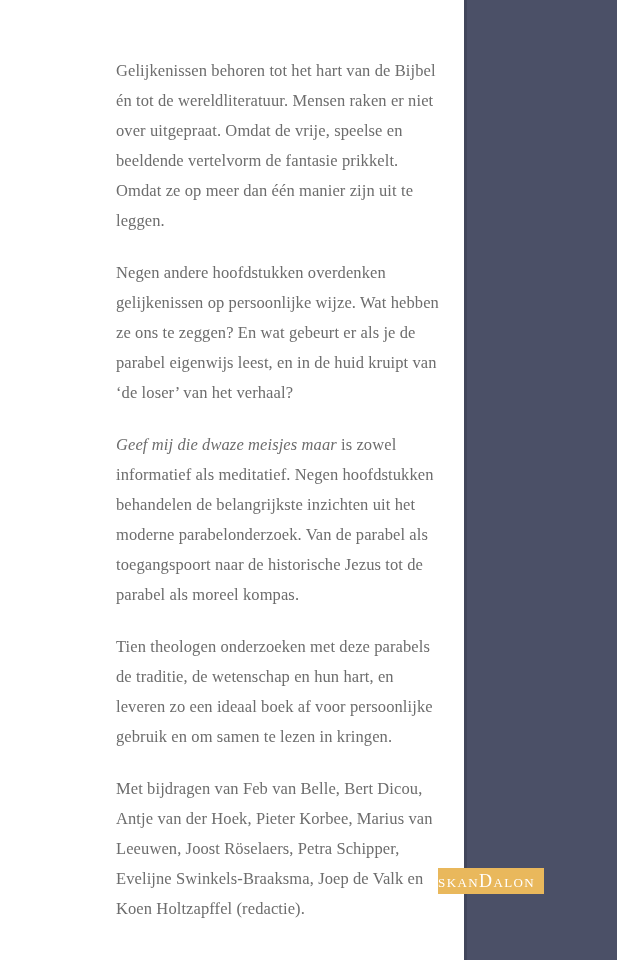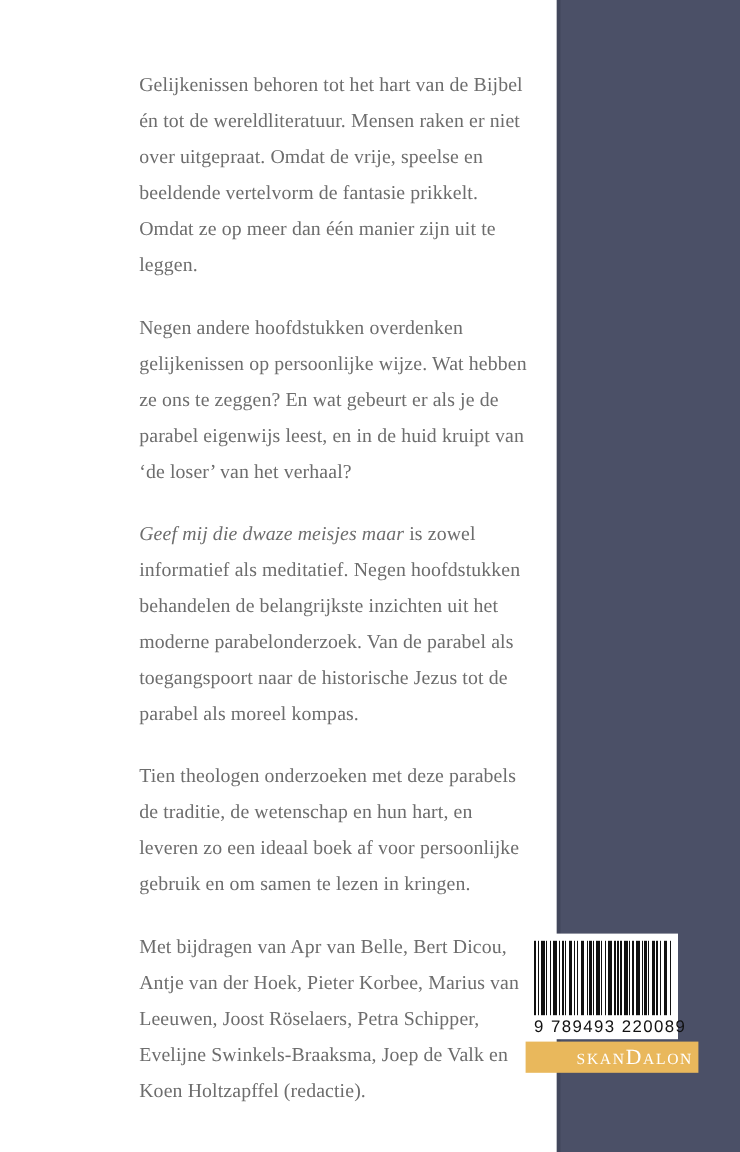--- a/index.html
+++ b/index.html
@@ -103,22 +103,21 @@
   
   .publisher-logo {
     position: absolute;
     left: 438px;
     top: 868px;
     width: 106px;
     height: 26px;
     background: #e9b85c;
     display: flex;
     align-items: center;
-    justify-content: center;
-    padding-left: 38px;
+    justify-content: flex-start;
   }
   .publisher-logo .logo-text {
     font-family: "Liberation Serif", "DejaVu Serif", serif;
     color: #ffffff;
     font-size: 15px;
     letter-spacing: 1.4px;
     line-height: 1;
     white-space: nowrap;
   }
   .publisher-logo .logo-small {
@@ -142,26 +141,22 @@
   <div class="text-column">
 
     <p class="para">Gelijkenissen behoren tot het hart van de Bijbel én tot de wereldliteratuur. Mensen raken er niet over uitgepraat. Omdat de vrije, speelse en beeldende vertelvorm de fantasie prikkelt. Omdat ze op meer dan één manier zijn uit te leggen.</p>
 
     <p class="para">Negen andere hoofdstukken overdenken gelijkenissen op persoonlijke wijze. Wat hebben ze ons te zeggen? En wat gebeurt er als je de parabel eigenwijs leest, en in de huid kruipt van ‘de loser’ van het verhaal?</p>
 
     <p class="para"><em class="title-italic">Geef mij die dwaze meisjes maar</em><span> is zowel informatief als meditatief. Negen hoofdstukken behandelen de belangrijkste inzichten uit het moderne parabelonderzoek. Van de parabel als toegangspoort naar de historische Jezus tot de parabel als moreel kompas.</span></p>
 
     <p class="para">Tien theologen onderzoeken met deze parabels de traditie, de wetenschap en hun hart, en leveren zo een ideaal boek af voor persoonlijke gebruik en om samen te lezen in kringen.</p>
 
-    <p class="para">Met bijdragen van Apr van Belle, Bert Dicou, Antje van der Hoek, Pieter Korbee, Marius van Leeuwen, Joost Röselaers, Petra Schipper, Evelijne Swinkels-Braaksma, Joep de Valk en Koen Holtzapffel (redactie).</p>
+    <p class="para">Met bijdragen van Feb van Belle, Bert Dicou, Antje van der Hoek, Pieter Korbee, Marius van Leeuwen, Joost Röselaers, Petra Schipper, Evelijne Swinkels-Braaksma, Joep de Valk en Koen Holtzapffel (redactie).</p>
 
   </div>
 
-  <div class="barcode-block">
-    <div class="barcode-bars"></div>
-    <div class="barcode-digits">9 789493 220089</div>
-  </div>
 
   <div class="publisher-logo">
     <span class="logo-text"><span class="logo-small">skan</span><span class="logo-cap">D</span><span class="logo-small">alon</span></span>
   </div>
 
 </div>
 
 </body></html>

